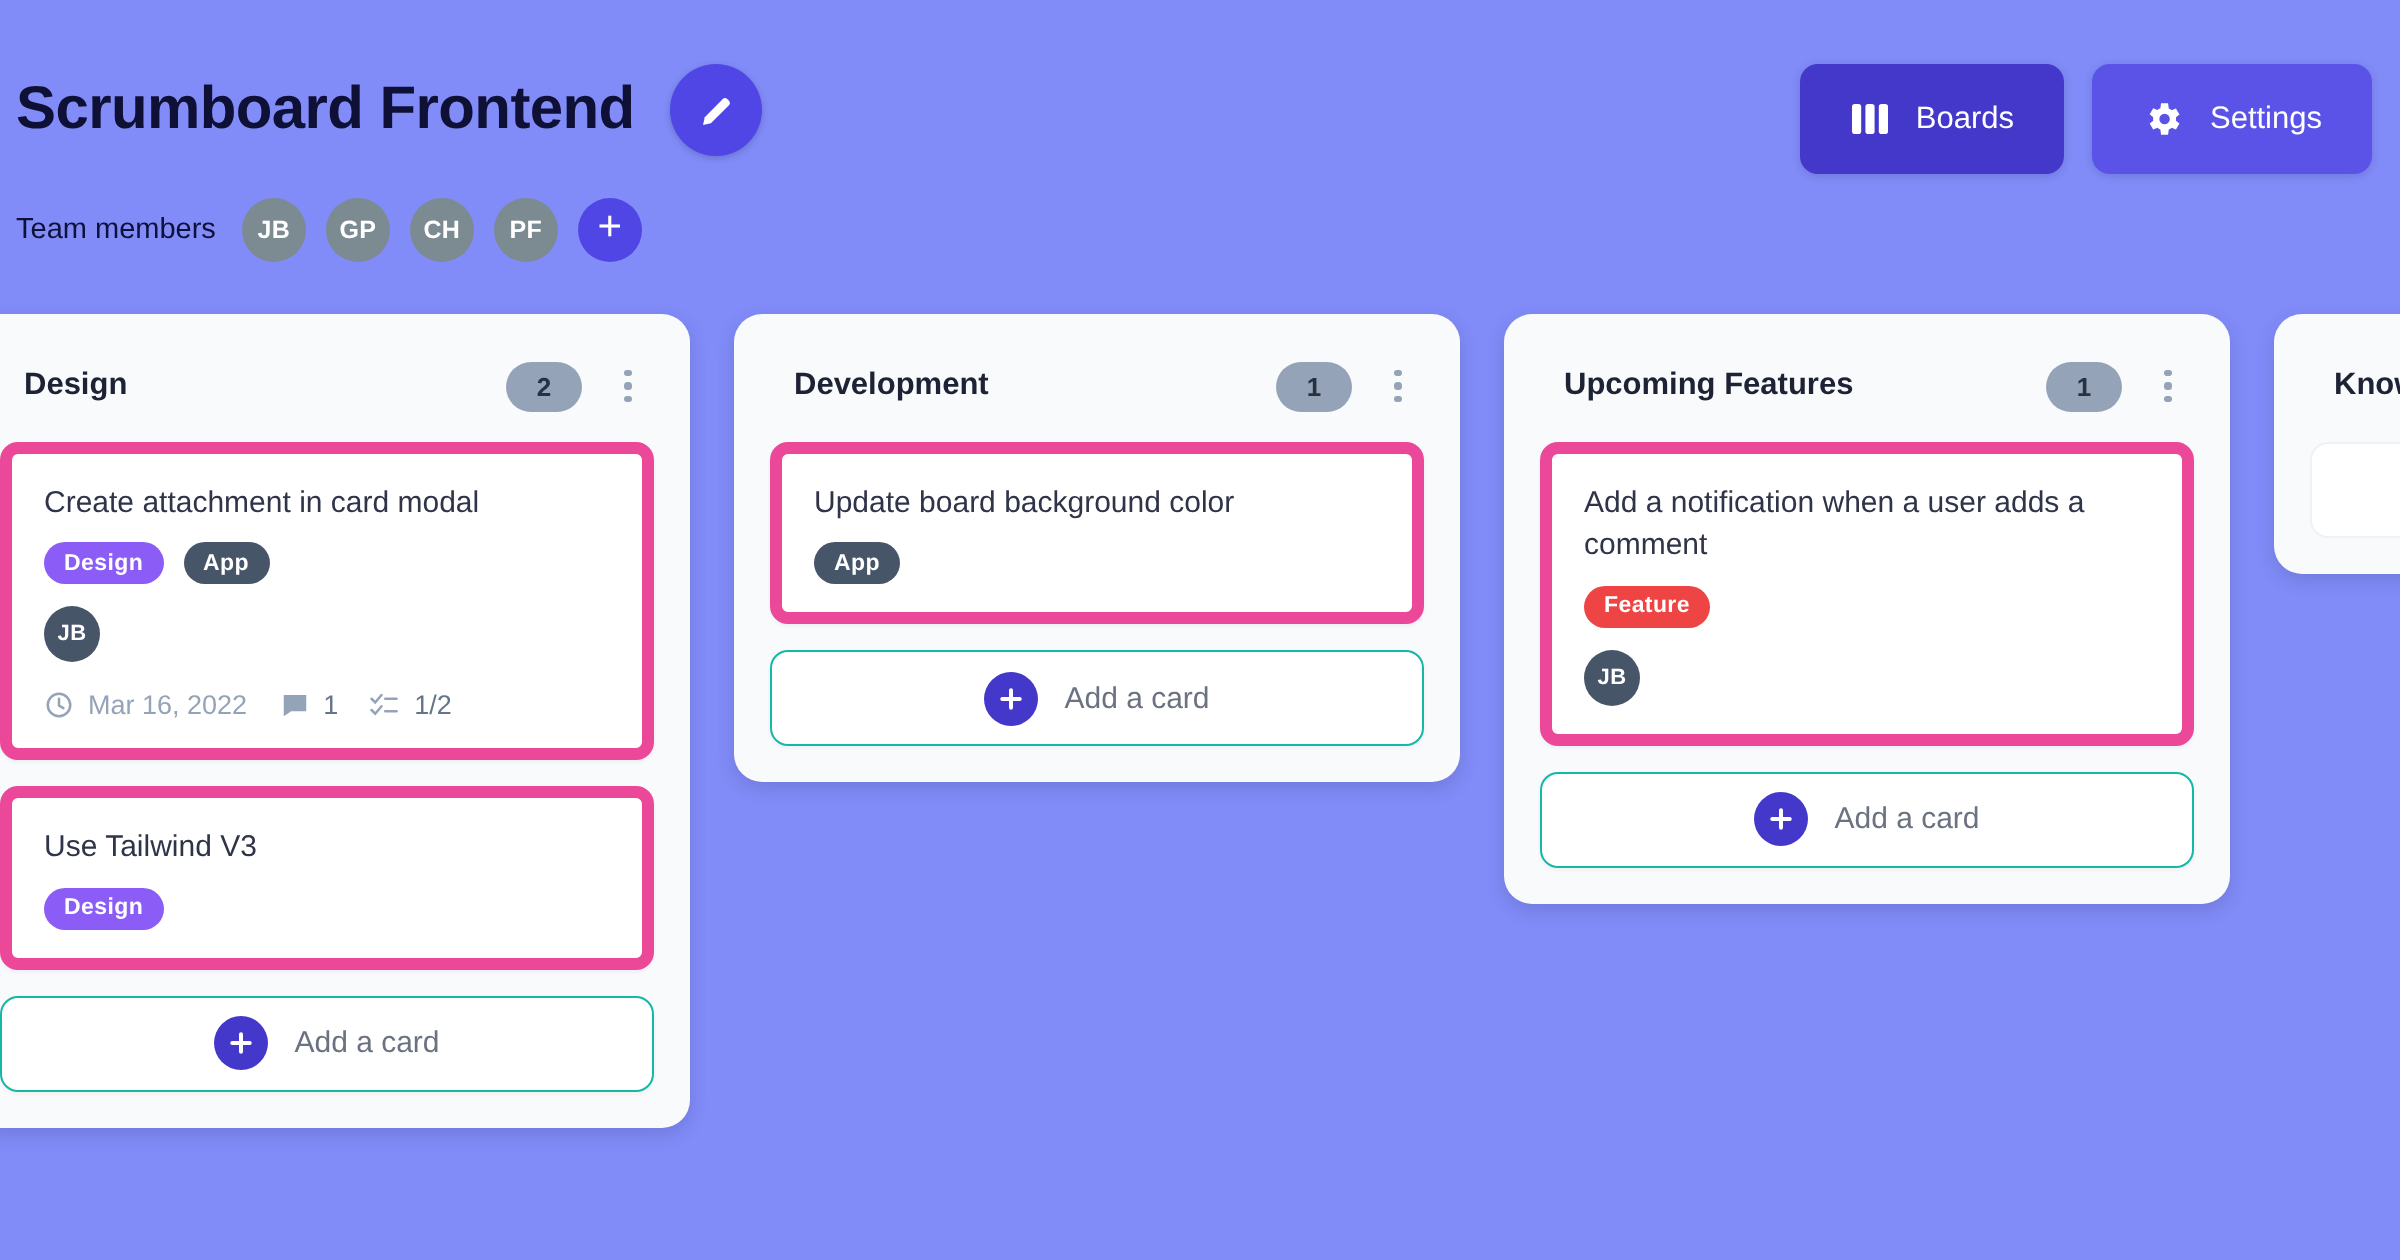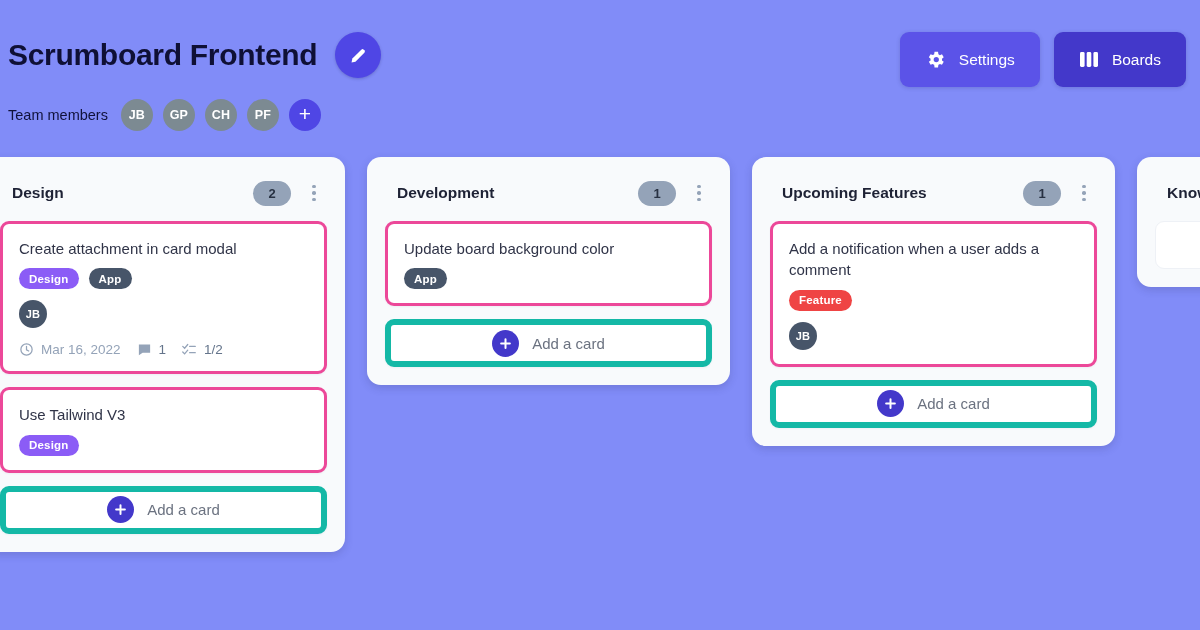--- a/index.html
+++ b/index.html
@@ -80,21 +80,21 @@
     margin-right: 14px;
   }
   .col-menu {
     width: 18px; height: 24px; border: none; background: transparent;
     cursor: pointer; display: flex; flex-direction: column;
     align-items: center; justify-content: center; gap: 3px; padding: 0;
   }
   .col-menu i { width: 3.5px; height: 3.5px; border-radius: 50%; background: #94a3b8; display: block; }
 
   .card {
-    background: #ffffff; border: 3px solid #ec4899;
+    background: #ffffff; border: 6px solid #ec4899;
     border-radius: 9px; padding: 14px 16px 14px 16px;
     margin-bottom: 13px; cursor: pointer;
     box-shadow: 0 1px 2px rgba(40,40,90,.05);
   }
   .card-title {
     font-size: 15px; color: #303448; line-height: 1.42;
     margin-bottom: 9px;
   }
   .tags { display: flex; gap: 10px; flex-wrap: wrap; }
   .tag {
@@ -108,21 +108,21 @@
   .meta {
     display: flex; align-items: center; gap: 7px;
     margin-top: 14px; color: #94a3b8; font-size: 13.5px;
   }
   .meta .date { margin-right: 9px; }
   .meta .num { margin-right: 8px; color: #64748b; }
   .meta svg { display: block; }
 
   .add-card {
     width: 100%; background: #ffffff;
-    border: 6px solid #14b8a6; border-radius: 9px;
+    border: 1px solid #14b8a6; border-radius: 9px;
     height: 48px; cursor: pointer;
     display: flex; align-items: center; justify-content: center; gap: 13px;
     font-size: 15px; color: #6b7280;
     font-family: "Liberation Sans", sans-serif;
     box-shadow: 0 1px 2px rgba(40,40,90,.05);
   }
   .plus-circle {
     width: 27px; height: 27px; border-radius: 50%; background: #4338ca;
     display: flex; align-items: center; justify-content: center; flex: 0 0 27px;
   }
@@ -154,37 +154,37 @@
     <div class="members-row">
       <span class="members-label">Team members</span>
       <div class="avatar team">JB</div>
       <div class="avatar team">GP</div>
       <div class="avatar team">CH</div>
       <div class="avatar team">PF</div>
       <button class="add-member">+</button>
     </div>
 
     <div class="header-actions">
-      <button class="hbtn settings">
-        <span>
-          <svg width="21" height="21" viewBox="0 0 24 24" fill="#ffffff">
-            <path d="M19.4 13a7.8 7.8 0 0 0 0-2l2-1.6-2-3.4-2.4 1a7.6 7.6 0 0 0-1.7-1L14.9 3h-4l-.4 2.9c-.6.25-1.2.6-1.7 1l-2.4-1-2 3.4L6.4 11a7.8 7.8 0 0 0 0 2l-2 1.6 2 3.4 2.4-1c.5.4 1.1.75 1.7 1l.4 3h4l.4-3c.6-.25 1.2-.6 1.7-1l2.4 1 2-3.4-2-1.6zM12.9 15a3 3 0 1 1 0-6 3 3 0 0 1 0 6z"></path>
-          </svg>
-        </span>
-        <span>Settings</span>
-      </button>
       <button class="hbtn boards">
         <span>
           <svg width="20" height="17" viewBox="0 0 20 17">
             <rect x="1" y="1" width="4.6" height="15" rx="1.4" fill="#ffffff"></rect>
             <rect x="7.7" y="1" width="4.6" height="15" rx="1.4" fill="#ffffff"></rect>
             <rect x="14.4" y="1" width="4.6" height="15" rx="1.4" fill="#ffffff"></rect>
           </svg>
         </span>
         <span>Boards</span>
+      </button>
+      <button class="hbtn settings">
+        <span>
+          <svg width="21" height="21" viewBox="0 0 24 24" fill="#ffffff">
+            <path d="M19.4 13a7.8 7.8 0 0 0 0-2l2-1.6-2-3.4-2.4 1a7.6 7.6 0 0 0-1.7-1L14.9 3h-4l-.4 2.9c-.6.25-1.2.6-1.7 1l-2.4-1-2 3.4L6.4 11a7.8 7.8 0 0 0 0 2l-2 1.6 2 3.4 2.4-1c.5.4 1.1.75 1.7 1l.4 3h4l.4-3c.6-.25 1.2-.6 1.7-1l2.4 1 2-3.4-2-1.6zM12.9 15a3 3 0 1 1 0-6 3 3 0 0 1 0 6z"></path>
+          </svg>
+        </span>
+        <span>Settings</span>
       </button>
     </div>
   </div>
 
   <div class="board">
 
     <div class="column">
       <div class="col-head">
         <span class="col-title">Design</span>
         <span class="col-count">2</span>

